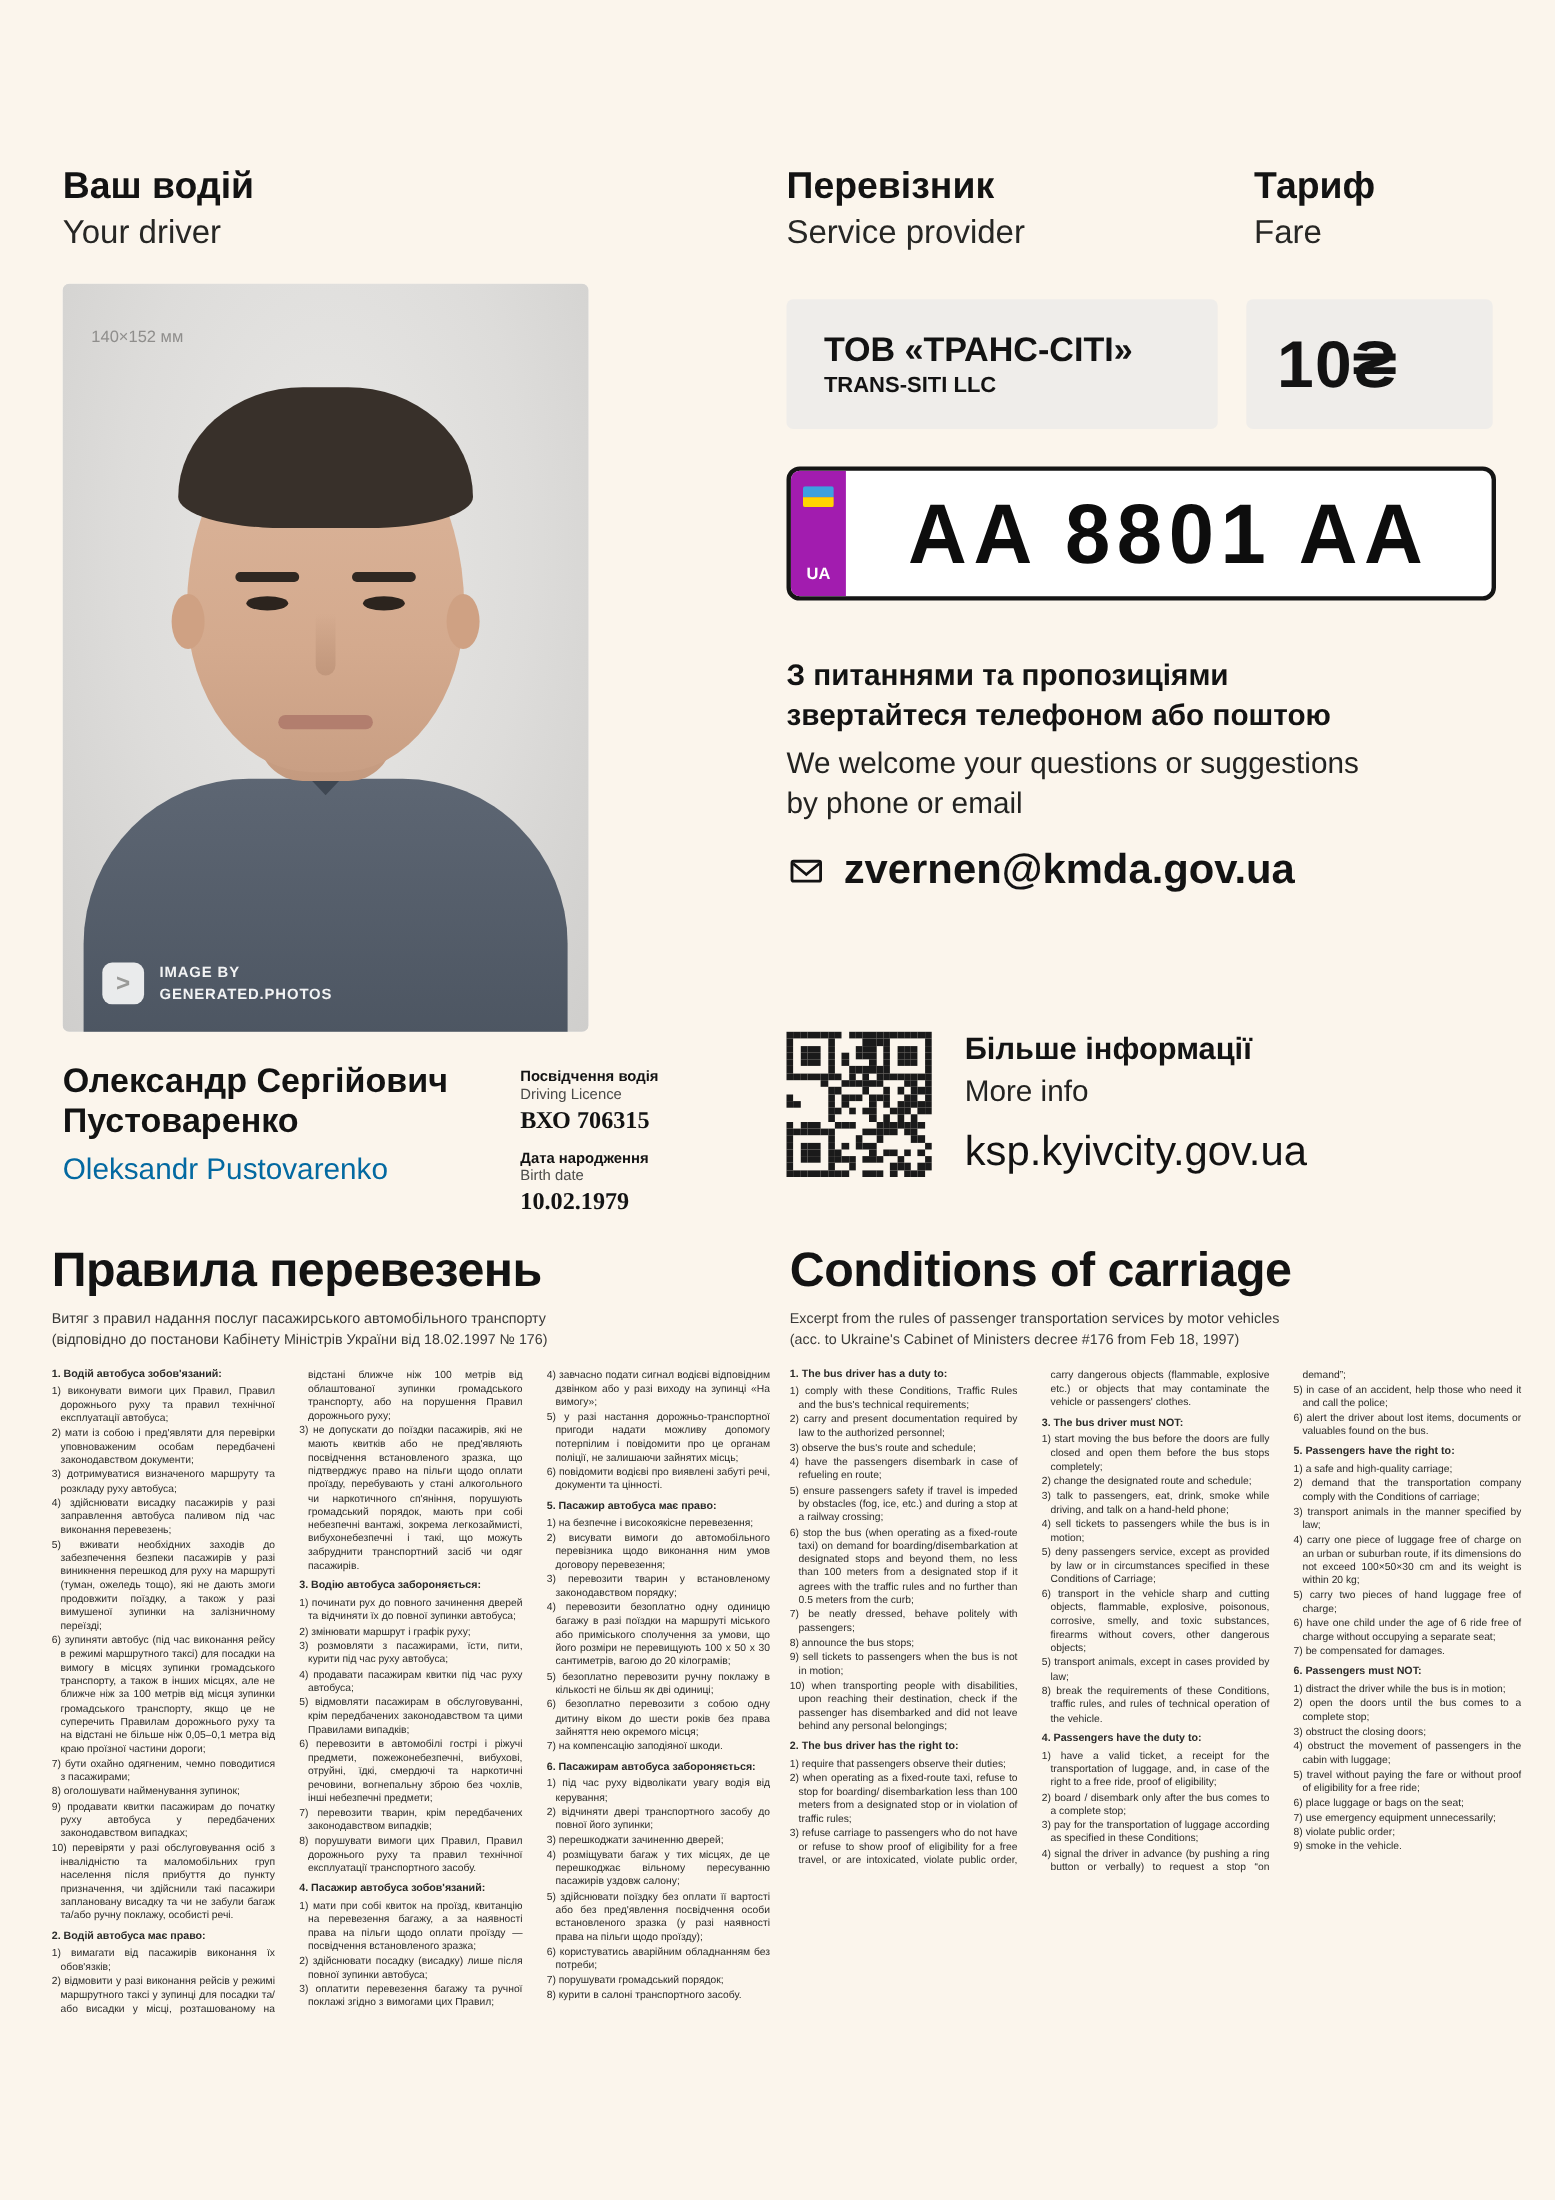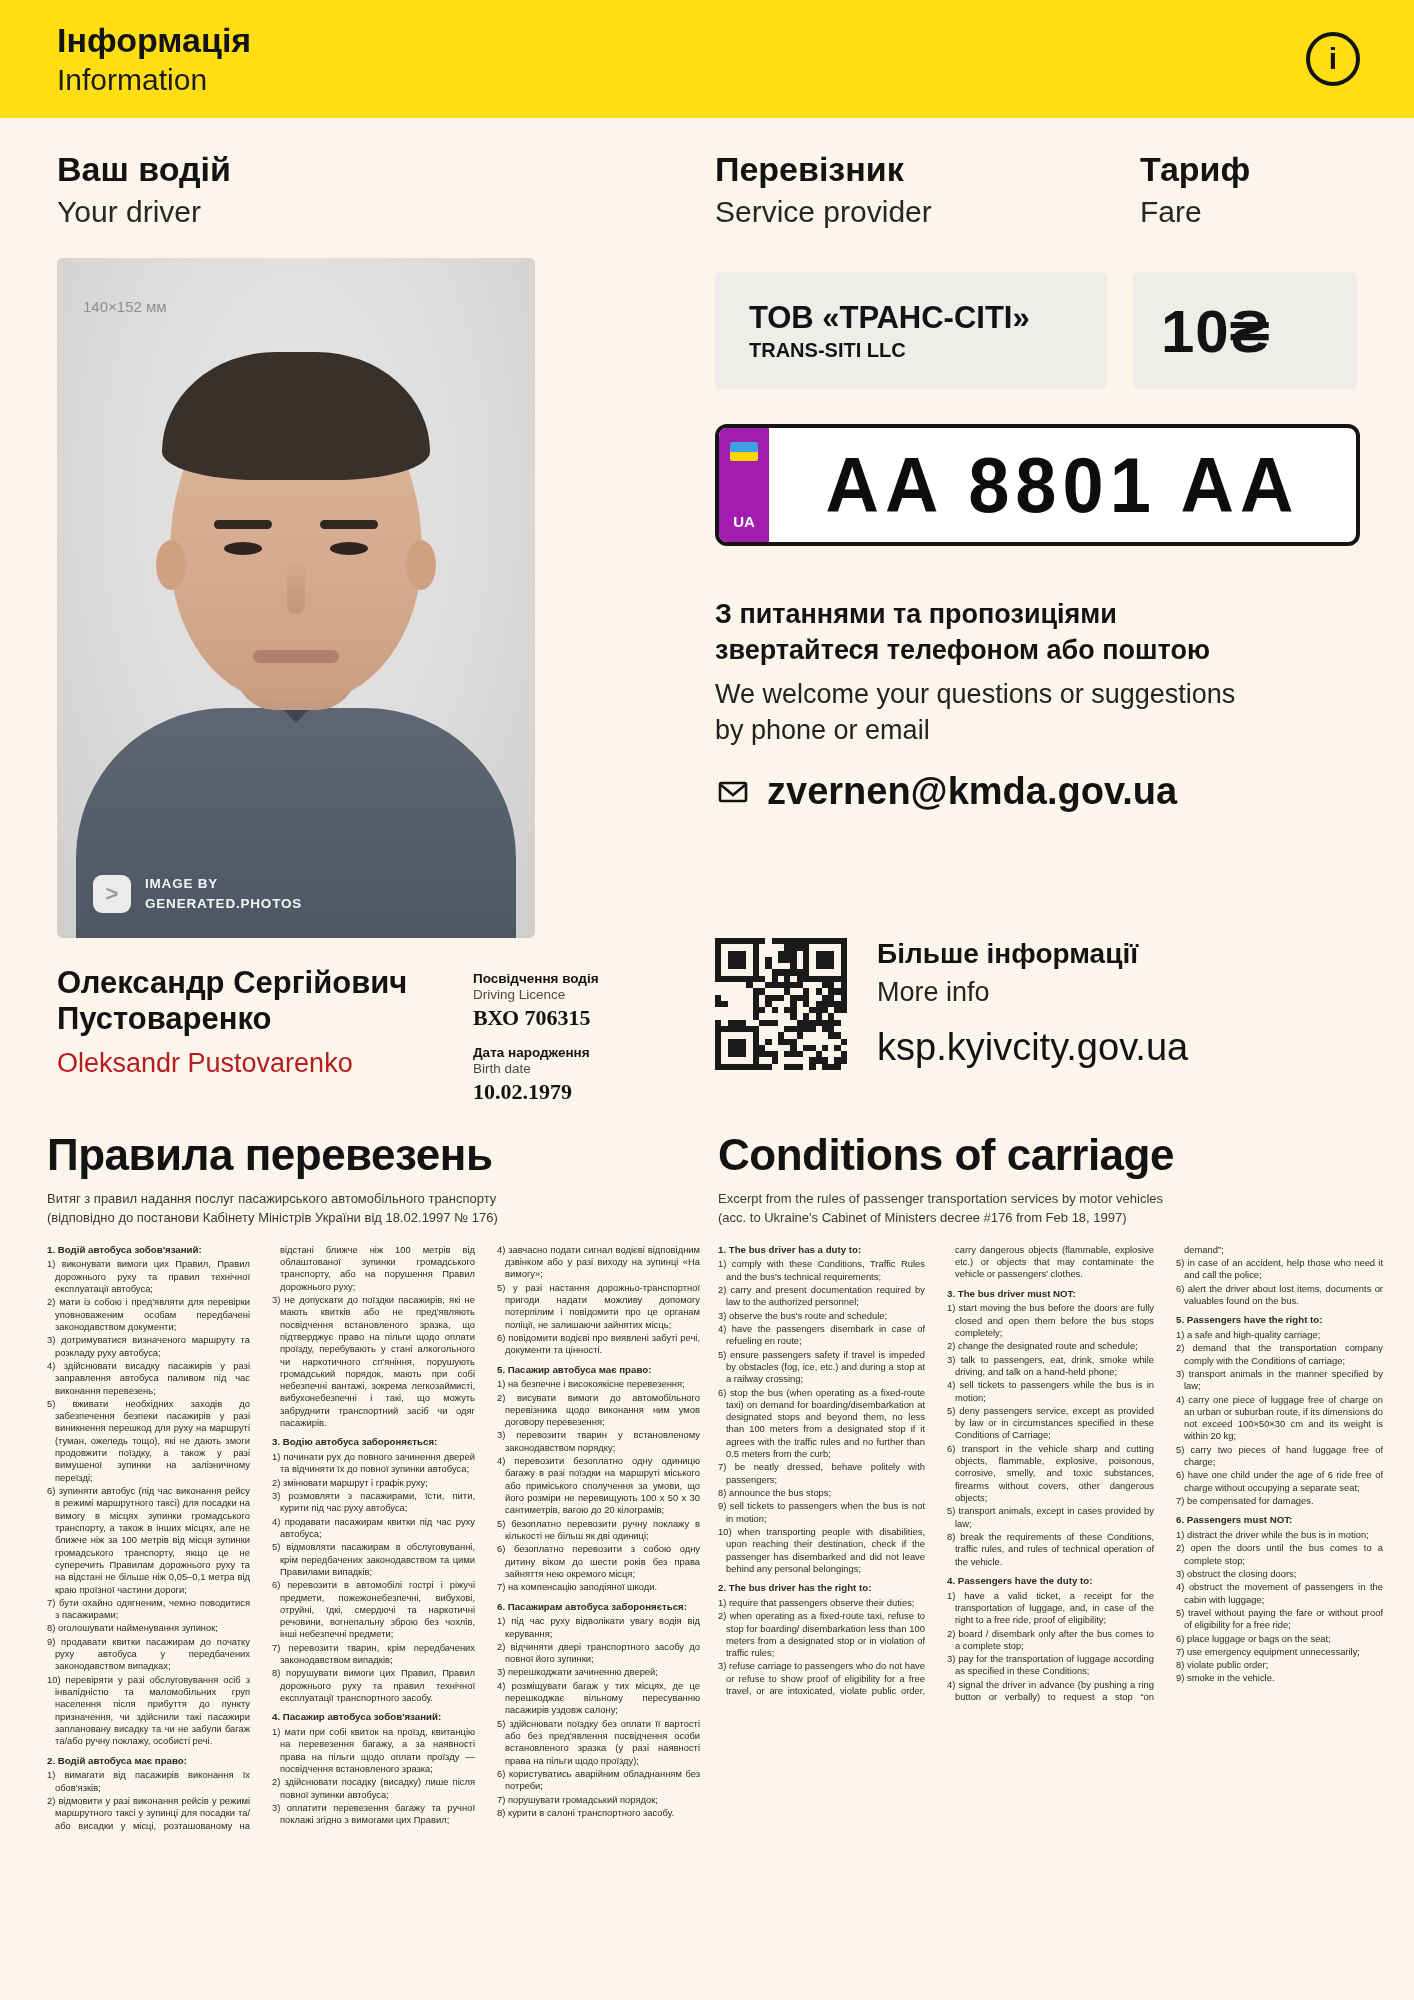--- a/index.html
+++ b/index.html
@@ -53,21 +53,21 @@
            background:#b27e6e; border-radius:8px; }
   .wm { position:absolute; left:36px; bottom:24px; display:flex; align-items:center; gap:14px; z-index:3; }
   .wm-ic { width:38px; height:38px; background:rgba(255,255,255,.88); border-radius:9px;
            color:#9a9a98; font-weight:bold; font-size:22px;
            display:flex; align-items:center; justify-content:center; }
   .wm-tx { color:#fff; font-weight:bold; font-size:13.5px; letter-spacing:.8px; line-height:1.5; opacity:.93; }
 
   .name-row { position:absolute; left:57px; top:965px; width:578px; display:flex;
               justify-content:space-between; }
   .name-uk { font-size:31px; font-weight:bold; line-height:1.17; width:400px; color:#131313; }
-  .name-en { font-size:27px; margin-top:10px; color:#b91c1c; }
+  .name-en { font-size:27px; margin-top:10px; color:#0369a1; }
   .lic { width:162px; padding-top:6px; }
   .lbl-uk { font-size:13.5px; font-weight:bold; color:#131313; }
   .lbl-en { font-size:13.5px; color:#4b4b49; margin-top:1px; }
   .lic-val { font-size:22px; font-weight:bold; color:#131313; margin:3px 0 14px;font-family:Liberation Serif, serif; }
   .lic-val.last { margin-bottom:0; }
 
   
   .provider-heading { position:absolute; left:715px; top:150px; }
   .fare-heading { position:absolute; left:1140px; top:150px; }
   .box { position:absolute; top:272px; height:118px; background:#efedea; border-radius:6px;
@@ -115,29 +115,20 @@
                 font-size:9.4px; line-height:1.31; color:#2a2a28; text-align:justify; }
   .rh { font-weight:bold; font-size:9.7px; margin:7px 0 2px; break-after:avoid; }
   .rh:first-child { margin-top:0; }
   .ri { margin:0 0 1px; text-indent:-8px; padding-left:8px; }
 </style>
 </head>
 <body>
 
 <div class="page">
 
-  <header class="hdr">
-    <div>
-      <div class="hdr-t">Інформація</div>
-      <div class="hdr-s">Information</div>
-    </div>
-    <div class="info-icon">
-      <span>i</span>
-    </div>
-  </header>
 
   <div class="driver-heading">
     <div class="sec-h">Ваш водій</div>
     <div class="sec-s">Your driver</div>
   </div>
 
   <div class="photo-card">
     <div class="photo-size">140×152 мм</div>
     <div class="portrait">
       <div class="shoulders"></div>

